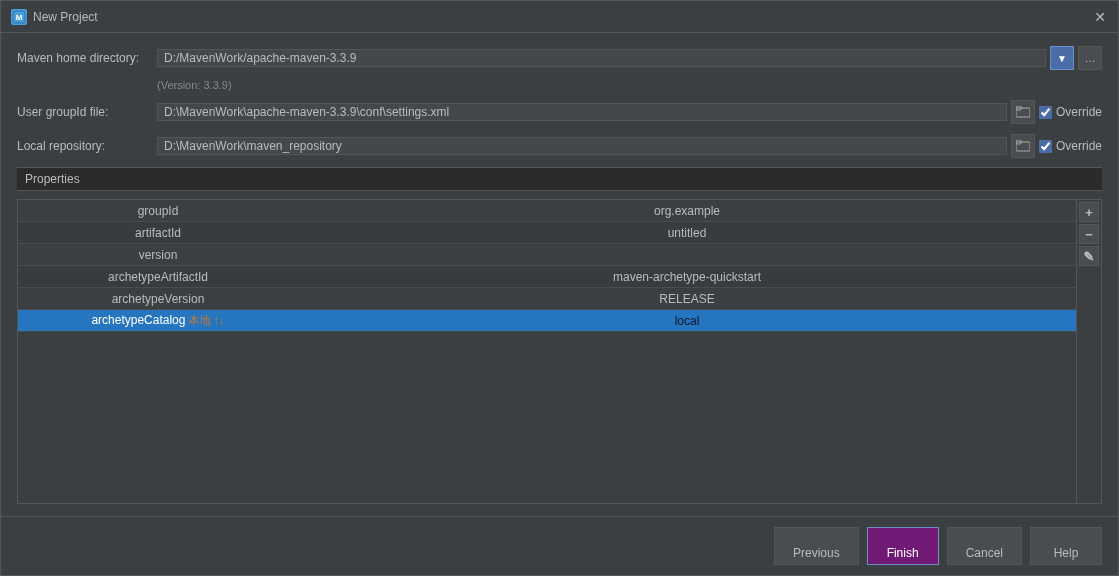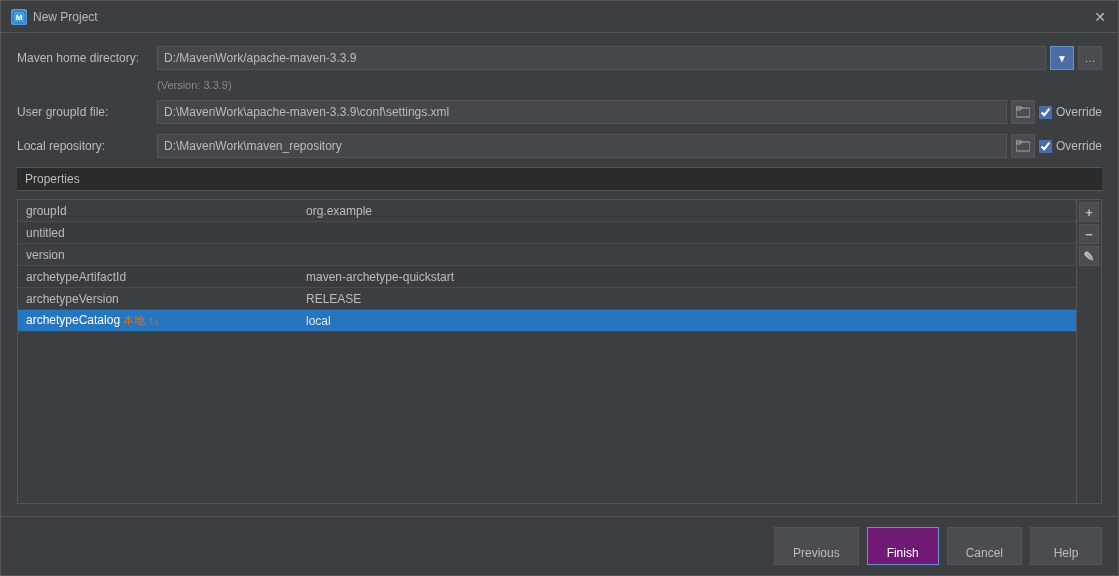--- a/index.html
+++ b/index.html
@@ -88,21 +88,21 @@
       align-items: center;
       gap: 4px;
     }
     .text-field {
       flex: 1;
       background: #45484a;
       border: 1px solid #555;
       color: #bbbbbb;
       padding: 2px 6px;
       font-size: 12px;
-      height: 24px;
+      height: 18px;
     }
     .dropdown-btn {
       background: #4a6da7;
       border: 1px solid #6b8fc7;
       color: #ffffff;
       width: 24px;
       height: 24px;
       cursor: pointer;
       display: flex;
       align-items: center;
@@ -148,20 +148,21 @@
       padding: 4px 8px;
       margin-bottom: 8px;
       border-top: 1px solid #555;
       border-bottom: 1px solid #555;
     }
     .prop-row {
       display: flex;
       height: 22px;
       align-items: center;
       border-bottom: 1px solid #494b4d;
+      text-align: center;
     }
     .prop-row:nth-child(even) { background: #393c3e; }
     .prop-row:nth-child(odd) { background: #3c3f41; }
     .prop-row.selected {
       background: #2675bf;
     }
     .prop-key {
       width: 280px;
       padding: 0 8px;
       color: #bbbbbb;
@@ -172,21 +173,21 @@
     }
     .prop-key.selected-text { color: #ffffff; }
     .prop-value {
       flex: 1;
       padding: 0 8px;
       color: #bbbbbb;
       font-size: 12px;
       white-space: nowrap;
       overflow: hidden;
     }
-    .prop-value.selected-text { color: #e5e5e5; }
+    .prop-value.selected-text { color: #0f172a; }
     .prop-value-highlight {
       color: #cc7832;
       font-size: 11px;
     }
     .table-container {
       flex: 1;
       border: 1px solid #555;
     }
     .table-actions {
       display: flex;
@@ -312,20 +313,21 @@
     <div class="properties-section">
       <div class="section-header">Properties</div>
       <div class="properties-content">
         <div class="table-container">
           <div id="properties-rows">
               <div class="prop-row">
                 <span class="prop-key">groupId</span>
                 <span class="prop-value">org.example</span>
               </div>
               <div class="prop-row">
+                <span class="prop-key">artifactId</span>
                 <span class="prop-value">untitled</span>
               </div>
               <div class="prop-row">
                 <span class="prop-key">version</span>
               </div>
               <div class="prop-row">
                 <span class="prop-key">archetypeArtifactId</span>
                 <span class="prop-value">maven-archetype-quickstart</span>
               </div>
               <div class="prop-row">

